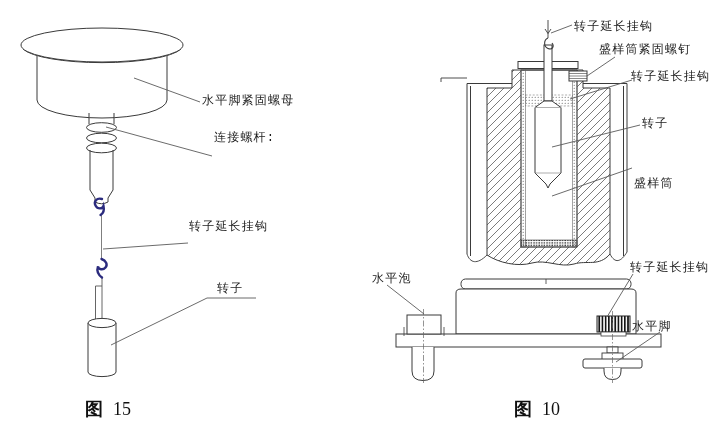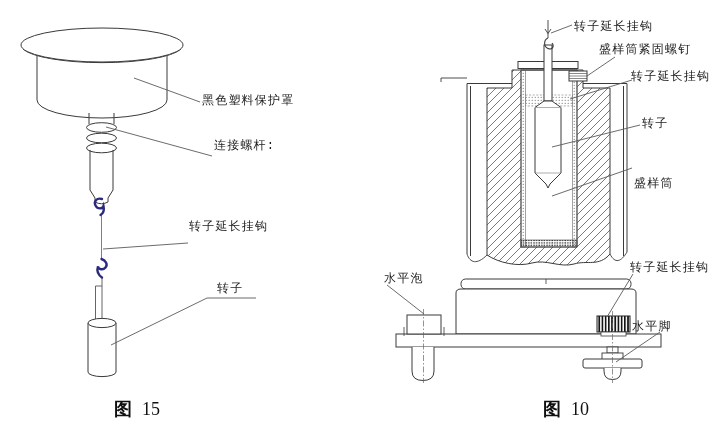--- a/index.html
+++ b/index.html
@@ -7,21 +7,21 @@
     position:relative;width:728px;height:430px;background:#ffffff;overflow:hidden;
     font-family:"Liberation Sans",sans-serif;
   }
   .canvas svg{position:absolute;left:0;top:0;}
   .lbl{
     position:absolute;font-size:12px;line-height:12px;letter-spacing:1.2px;
     color:#1c1c1c;white-space:nowrap;font-family:Liberation Mono, monospace;
   }
   .caption{
     position:absolute;font-family:"Liberation Serif",serif;font-size:18px;
-    color:#101010;white-space:nowrap;margin-left:29px;
+    color:#101010;white-space:nowrap;
   }
   .cap-char{font-weight:bold;}
   .cap-num{margin-left:10px;font-weight:normal;}
 </style>
 </head>
 <body>
 
 <div class="canvas">
 
 <svg width="728" height="430" viewBox="0 0 728 430">
@@ -143,32 +143,32 @@
       <path d="M570,99 L632,80"></path>
       <path d="M552,147 L640,125"></path>
       <path d="M552,196 L632,168"></path>
       <path d="M387,285 L424,314"></path>
       <path d="M607,317 L633,274"></path>
       <path d="M616,362 L660,332"></path>
     </g>
   </g>
 </svg>
 
-<div class="lbl" style="left:202px;top:95px">黑色塑料保护罩</div>
-<div class="lbl" style="left:214px;top:140px">连接螺杆:</div>
+<div class="lbl" style="left:202px;top:95px">水平脚紧固螺母</div>
+<div class="lbl" style="left:214px;top:132px">连接螺杆:</div>
 <div class="lbl" style="left:189px;top:221px">转子延长挂钩</div>
 <div class="lbl" style="left:217px;top:283px">转子</div>
 
 <div class="lbl" style="left:574px;top:21px">转子延长挂钩</div>
 <div class="lbl" style="left:599px;top:44px">盛样筒紧固螺钉</div>
 <div class="lbl" style="left:631px;top:71px">转子延长挂钩</div>
 <div class="lbl" style="left:642px;top:118px">转子</div>
 <div class="lbl" style="left:634px;top:178px">盛样筒</div>
 <div class="lbl" style="left:630px;top:262px">转子延长挂钩</div>
-<div class="lbl" style="left:384px;top:273px">水平泡</div>
+<div class="lbl" style="left:372px;top:273px">水平泡</div>
 <div class="lbl" style="left:632px;top:321px">水平脚</div>
 
 <div class="caption" style="left:85px;top:397px">
   <span class="cap-char">图</span><span class="cap-num">15</span>
 </div>
 <div class="caption" style="left:514px;top:397px">
   <span class="cap-char">图</span><span class="cap-num">10</span>
 </div>
 
 </div>

